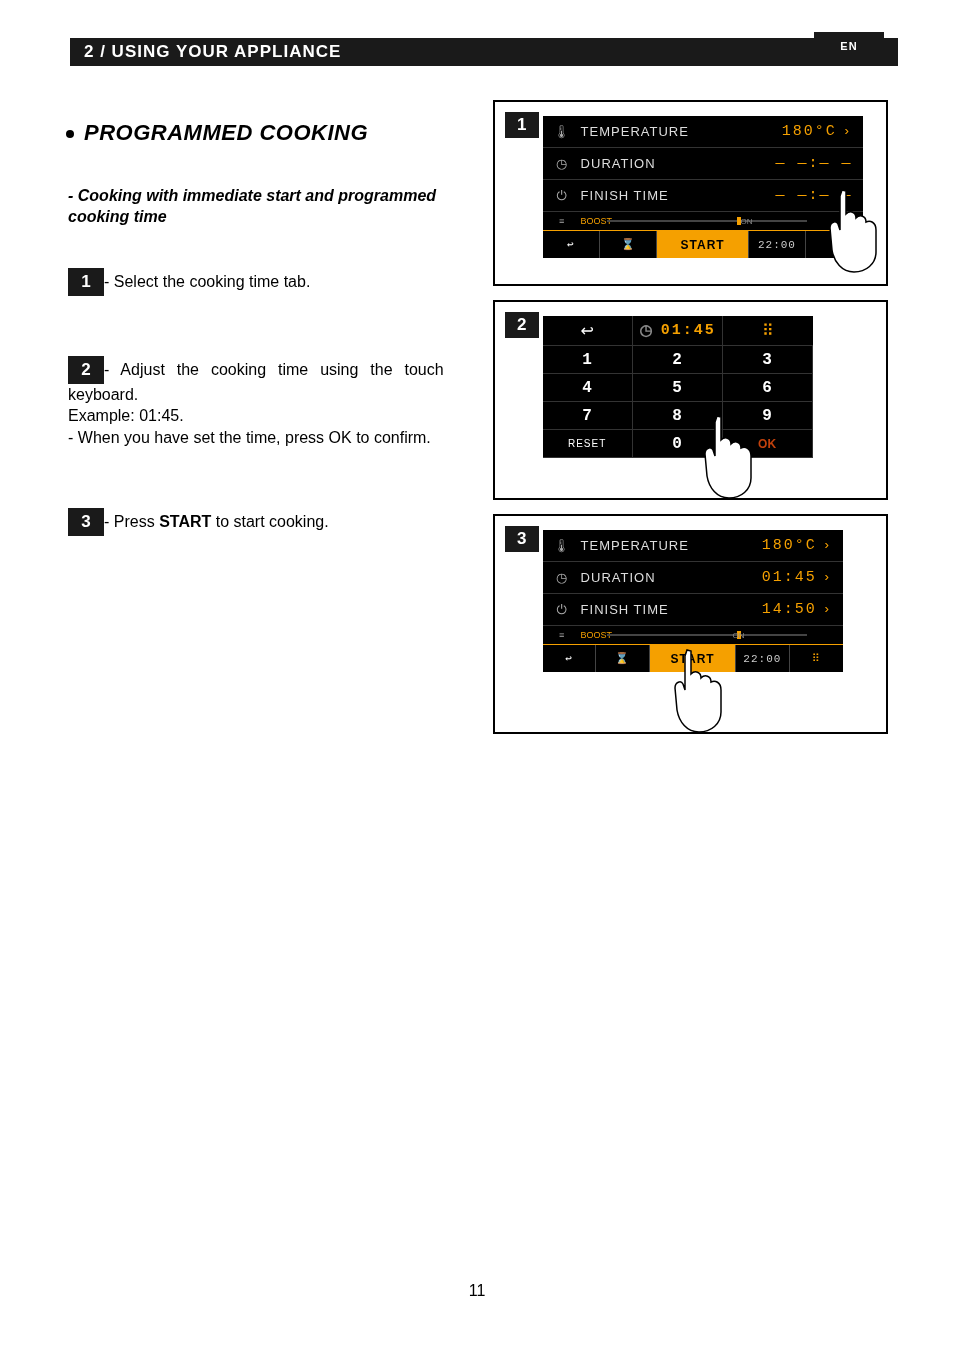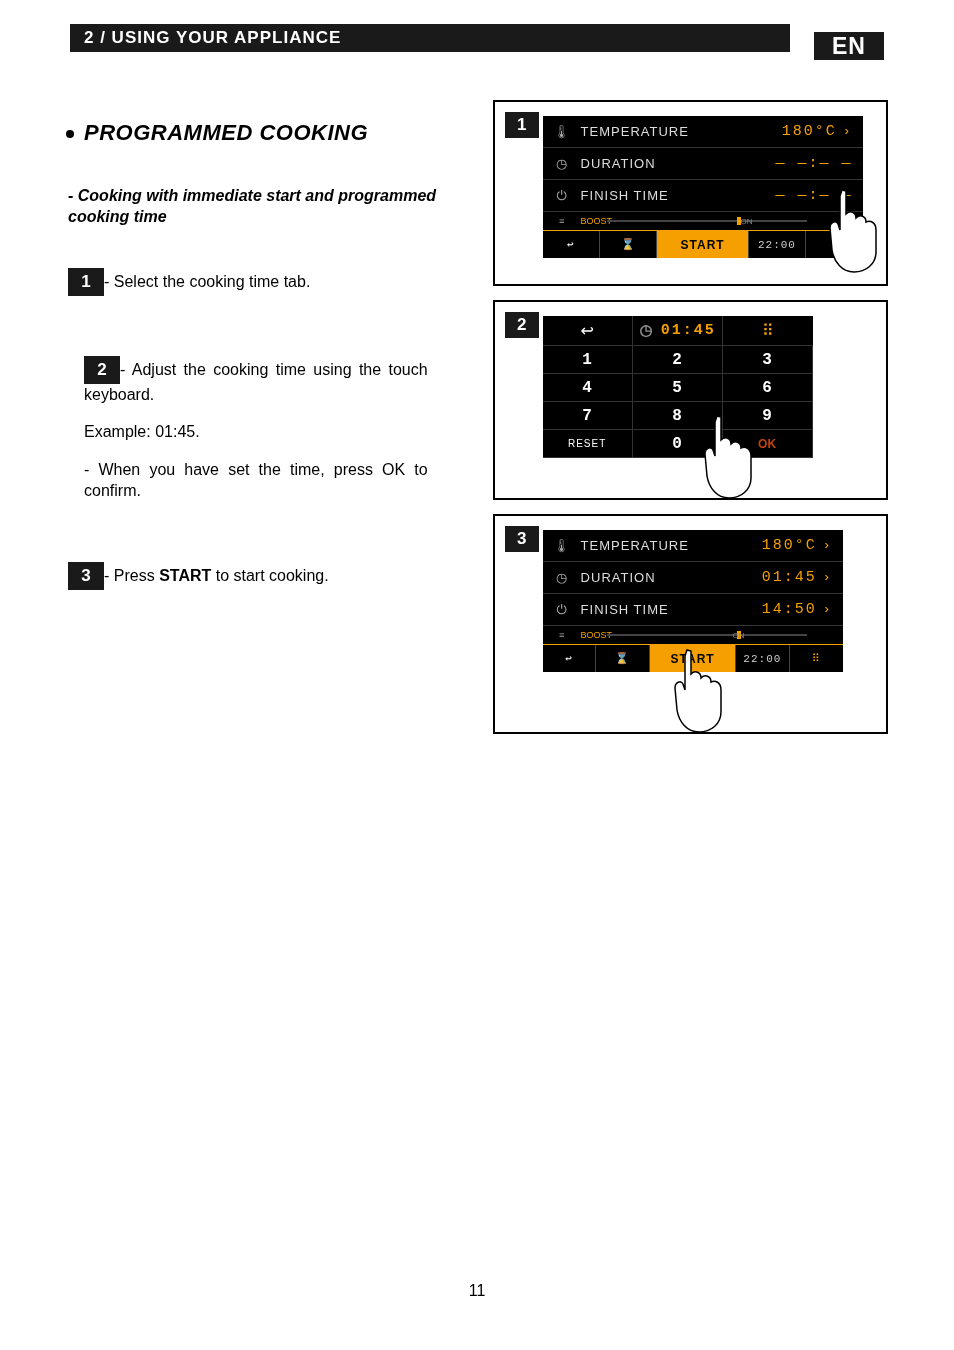--- a/index.html
+++ b/index.html
@@ -6,43 +6,43 @@
   body {
     width: 954px;
     height: 1350px;
     font-family: Arial, Helvetica, sans-serif;
     background: #fff;
     position: relative;
     color: #000;
   }
   .header-bar {
     position: absolute;
-    top: 24px;
+    top: 38px;
     left: 70px;
-    width: 720px;
+    width: 828px;
     height: 28px;
     background: #1a1a1a;
     color: #fff;
     font-weight: bold;
     font-size: 17px;
     letter-spacing: 1px;
     padding-left: 14px;
     display: flex;
     align-items: center;
   }
   .lang-badge {
     position: absolute;
     top: 32px;
     right: 70px;
     width: 70px;
     height: 28px;
     background: #1a1a1a;
     color: #fff;
     font-weight: bold;
-    font-size: 23px;
+    font-size: 11px;
     display: flex;
     align-items: center;
     justify-content: center;
     letter-spacing: 1px;
   }
   .content {
     position: absolute;
     top: 100px;
     left: 68px;
     width: 820px;
@@ -85,21 +85,21 @@
     height: 28px;
     background: #1a1a1a;
     color: #fff;
     font-weight: bold;
     text-align: center;
     line-height: 28px;
     font-size: 17px;
     margin-right: 0px;
     vertical-align: baseline;
   }
-  .step p { margin: 16px; text-align: justify; }
+  .step p { margin: 0; text-align: justify; }
 
   .right-col {
     width: 400px;
   }
   .panel {
     border: 2px solid #000;
     margin-bottom: 14px;
     position: relative;
     padding: 14px 14px 26px 14px;
     background: #fff;

